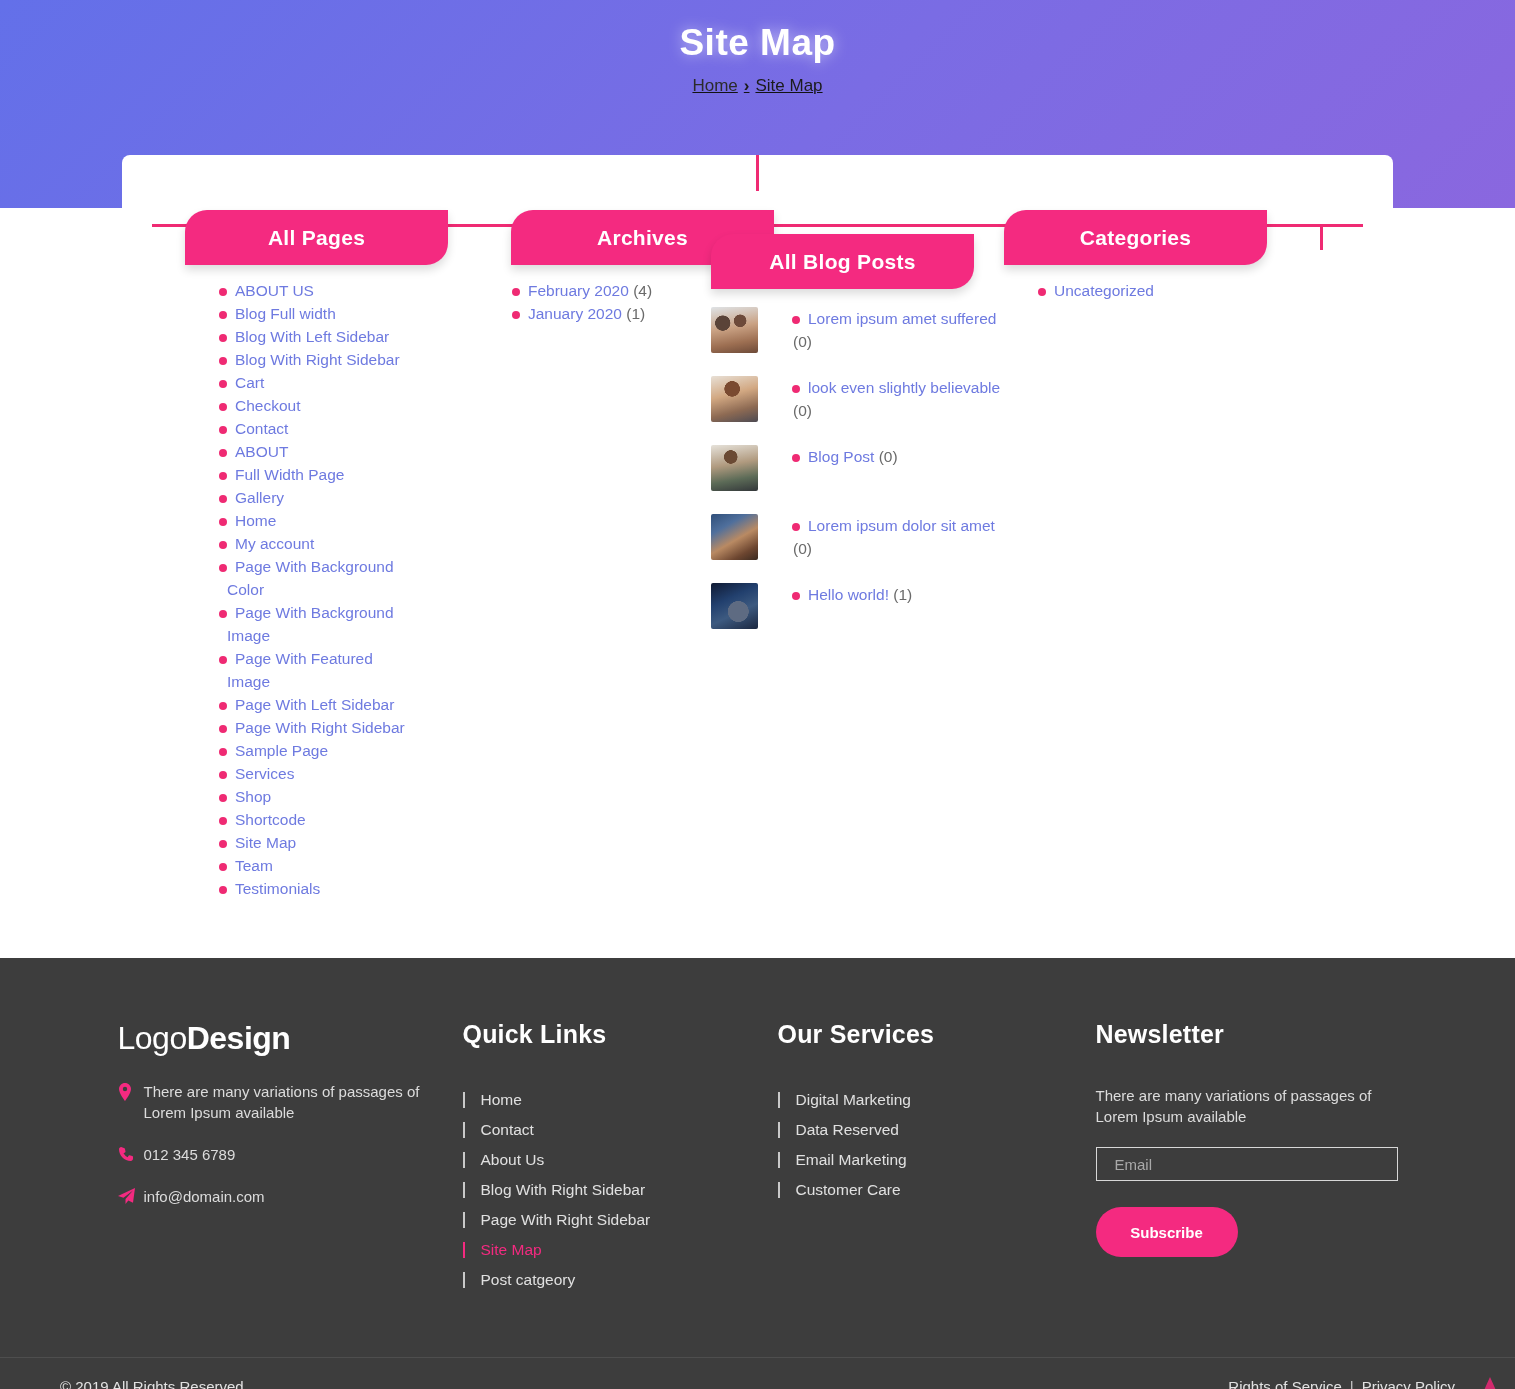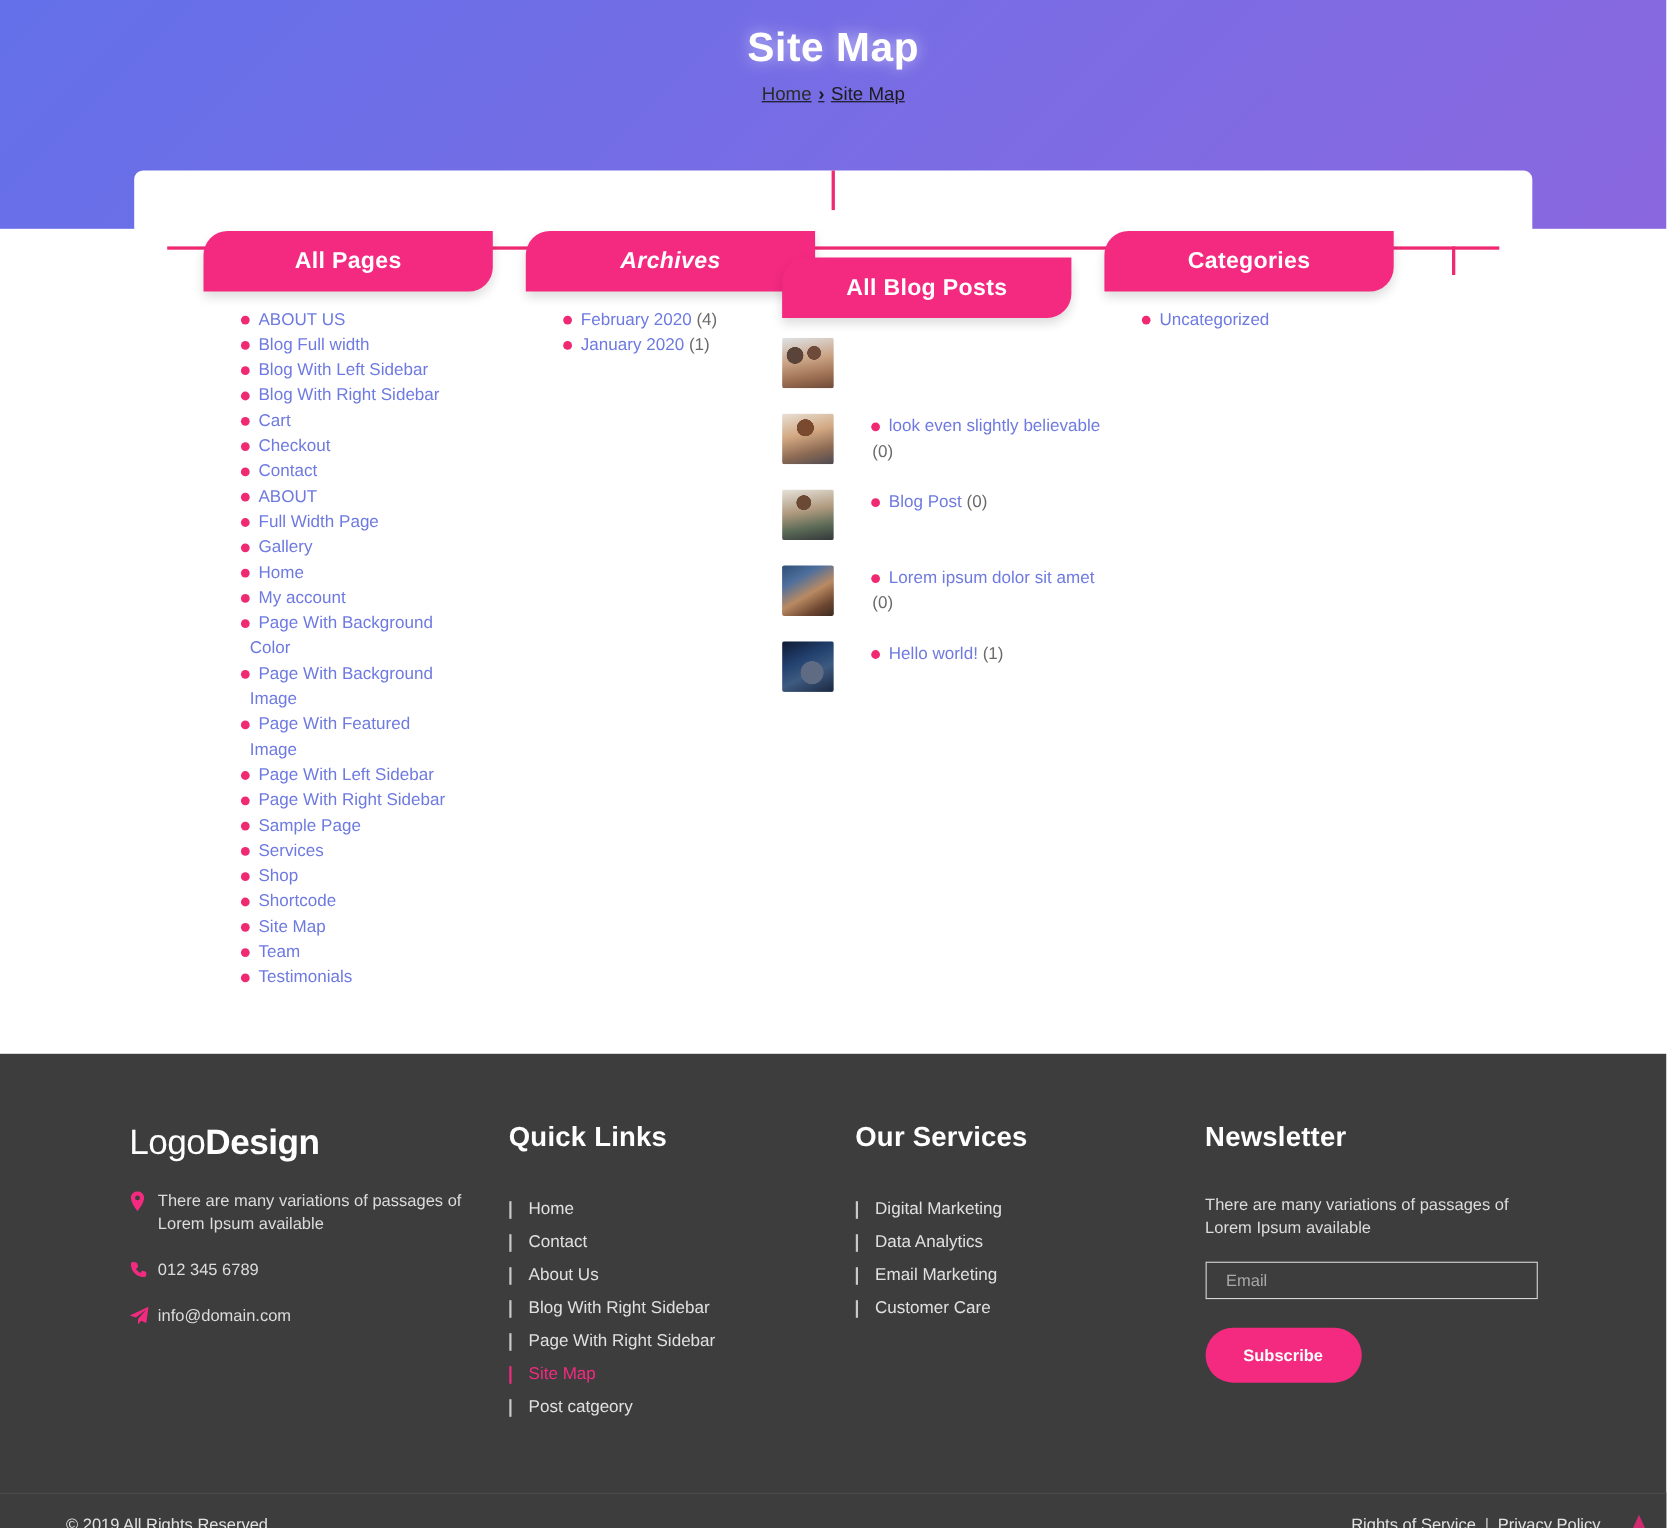--- a/index.html
+++ b/index.html
@@ -108,21 +108,21 @@
     display: flex;
     align-items: center;
     justify-content: center;
     color: #ffffff;
     font-size: 21px;
     font-weight: bold;
     letter-spacing: 0.3px;
     box-shadow: 0 5px 10px rgba(0,0,0,0.14);
   }
   .col.col-pages   .col-tab { margin-left: 63px; }
-  .col.col-arch    .col-tab { margin-left: 63px; font-style: italic; }
+  .col.col-arch    .col-tab { margin-left: 96px; }
   .col.col-posts   .col-tab { margin-left: 3px; margin-top: 24px; }
   .col.col-cats    .col-tab { margin-left: 3px; }
 
   .col-list { margin-top: 14px; padding-left: 0; }
   .col.col-pages .col-list { padding-left: 0px; }
 
   .sm-item {
     position: relative;
     font-size: 15.5px;
     line-height: 23px;
@@ -371,20 +371,21 @@
           <div class="sm-item"><span class="bullet"></span><span class="lnk">February 2020</span> <span class="cnt">(4)</span></div>
           <div class="sm-item"><span class="bullet"></span><span class="lnk">January 2020</span> <span class="cnt">(1)</span></div>
         </div>
       </div>
 
       <div class="col col-posts">
         <div class="col-tab">All Blog Posts</div>
         <div class="col-list" style="margin-top:18px;">
           <div class="post-item">
             <div class="post-thumb thumb-a"></div>
+            <div class="post-text"><span class="bullet"></span><span class="lnk">Lorem ipsum amet suffered</span> <span class="cnt">(0)</span></div>
           </div>
           <div class="post-item">
             <div class="post-thumb thumb-b"></div>
             <div class="post-text"><span class="bullet"></span><span class="lnk">look even slightly believable</span> <span class="cnt">(0)</span></div>
           </div>
           <div class="post-item">
             <div class="post-thumb thumb-c"></div>
             <div class="post-text"><span class="bullet"></span><span class="lnk">Blog Post</span> <span class="cnt">(0)</span></div>
           </div>
           <div class="post-item">
@@ -478,21 +479,21 @@
 
       <div class="fcol-serv">
         <div class="ftitle">Our Services</div>
         <ul class="flist">
           <li>
               <span class="tick"></span>
               <span>Digital Marketing</span>
             </li>
           <li>
               <span class="tick"></span>
-              <span>Data Analytics</span>
+              <span>Data Reserved</span>
             </li>
           <li>
               <span class="tick"></span>
               <span>Email Marketing</span>
             </li>
           <li>
               <span class="tick"></span>
               <span>Customer Care</span>
             </li>
         </ul>

